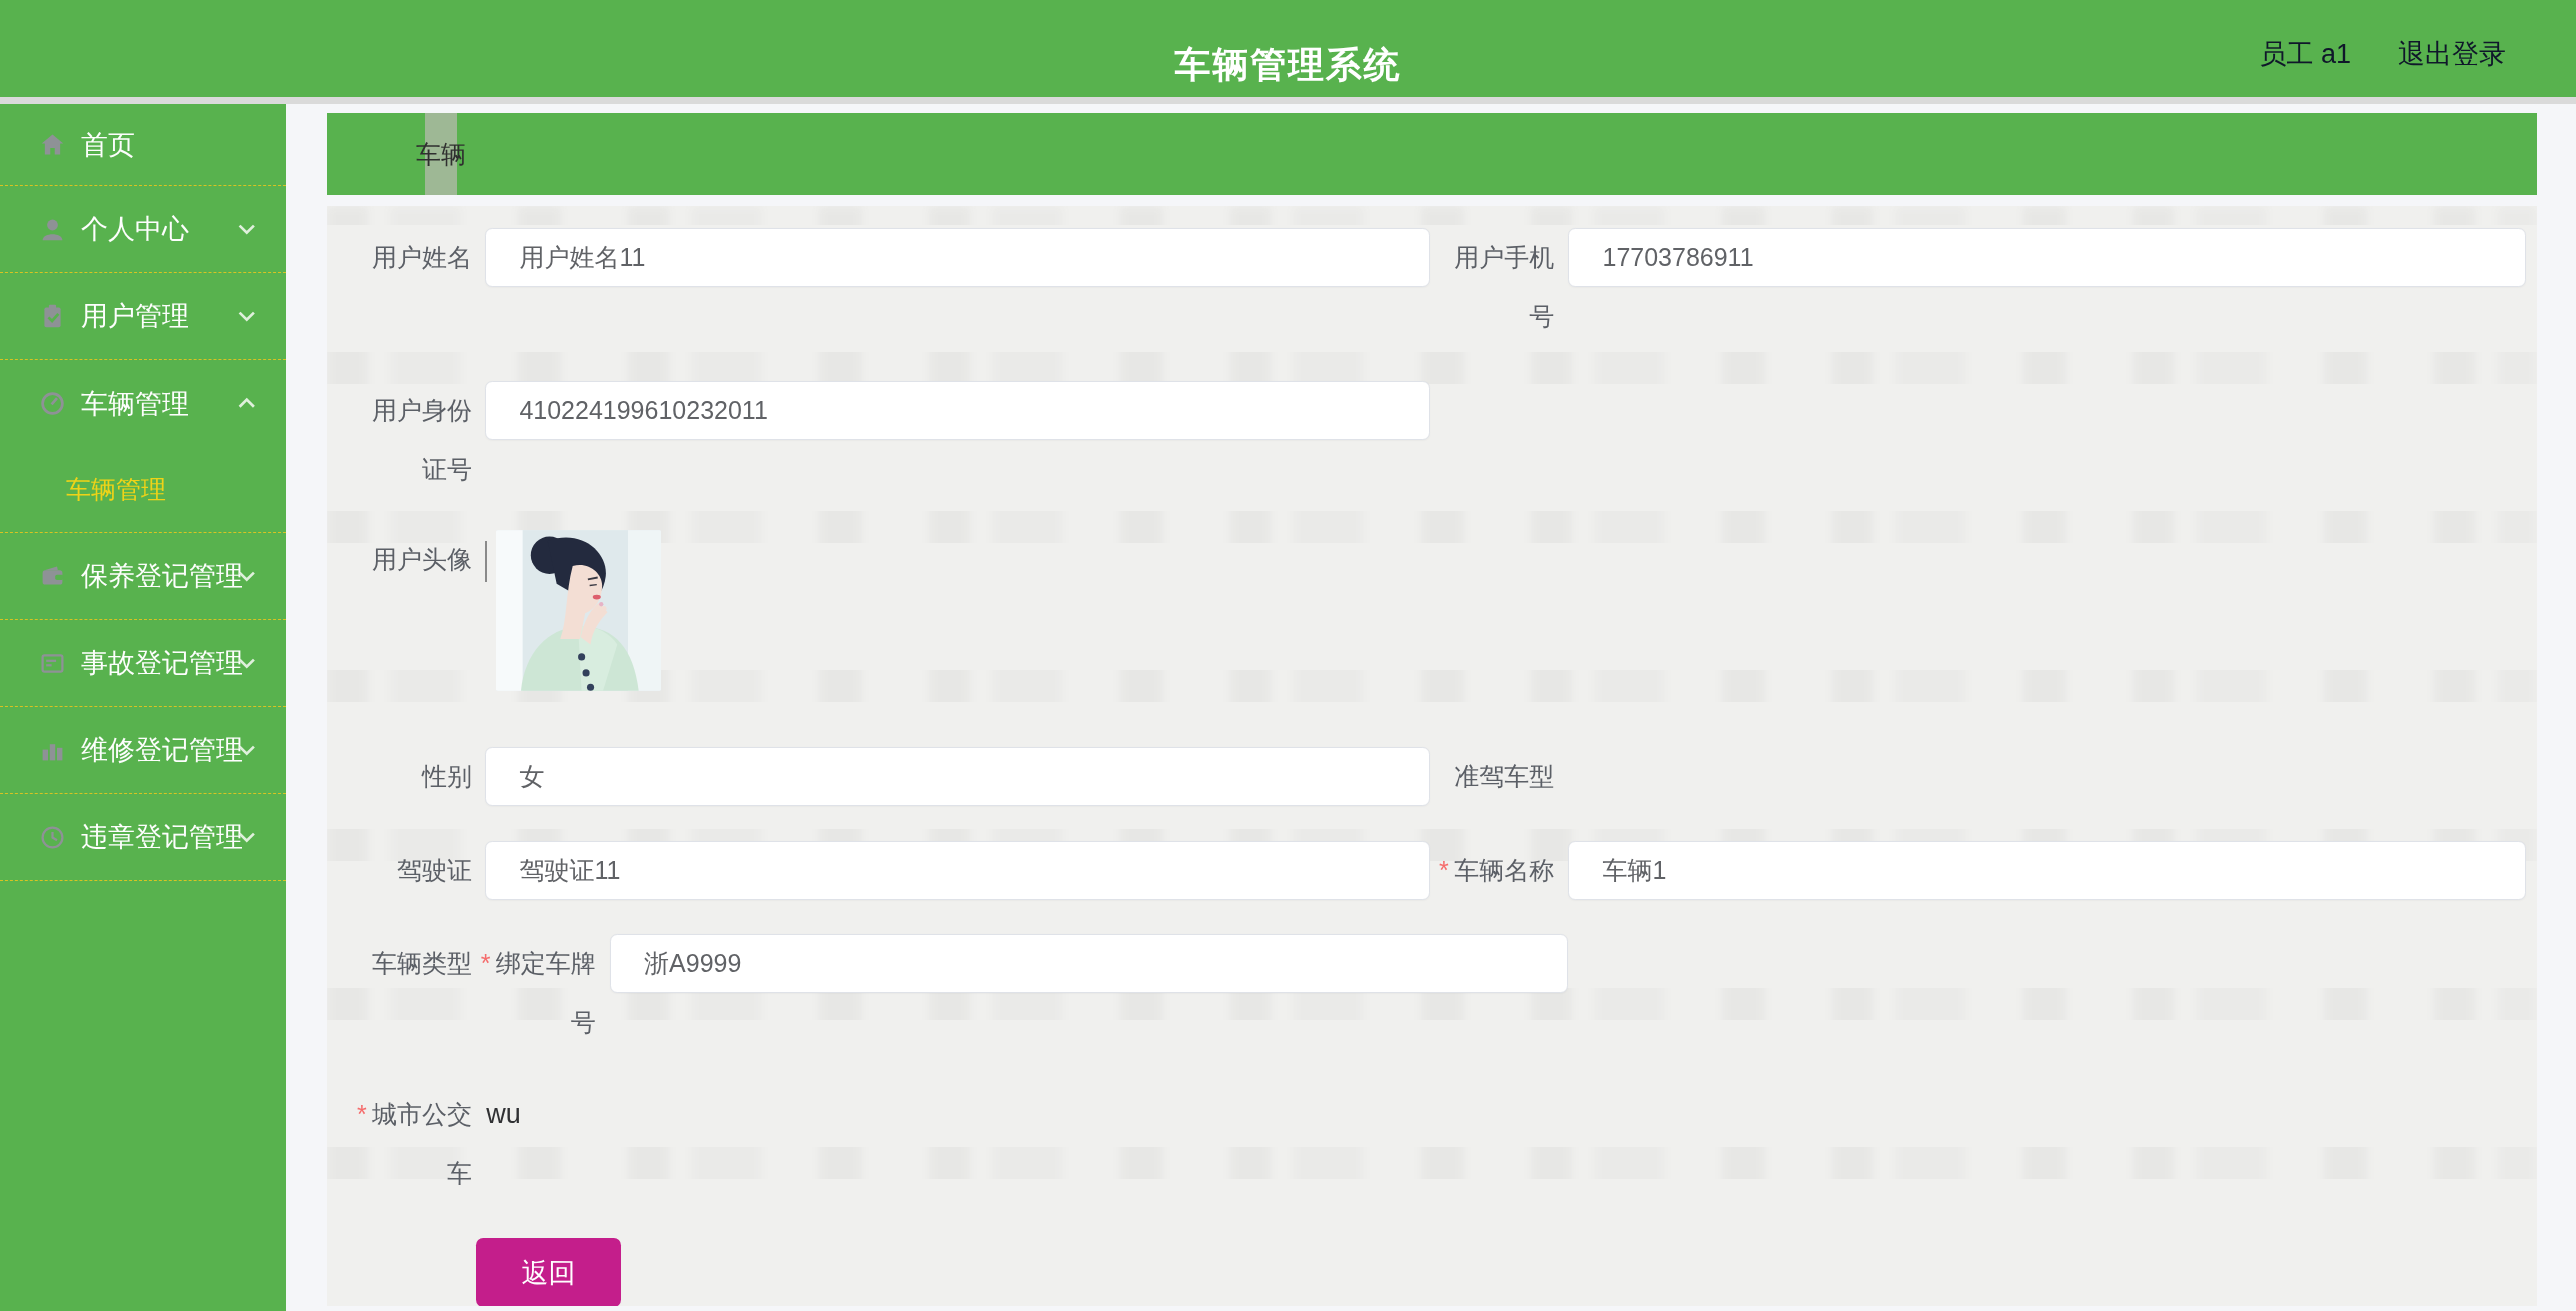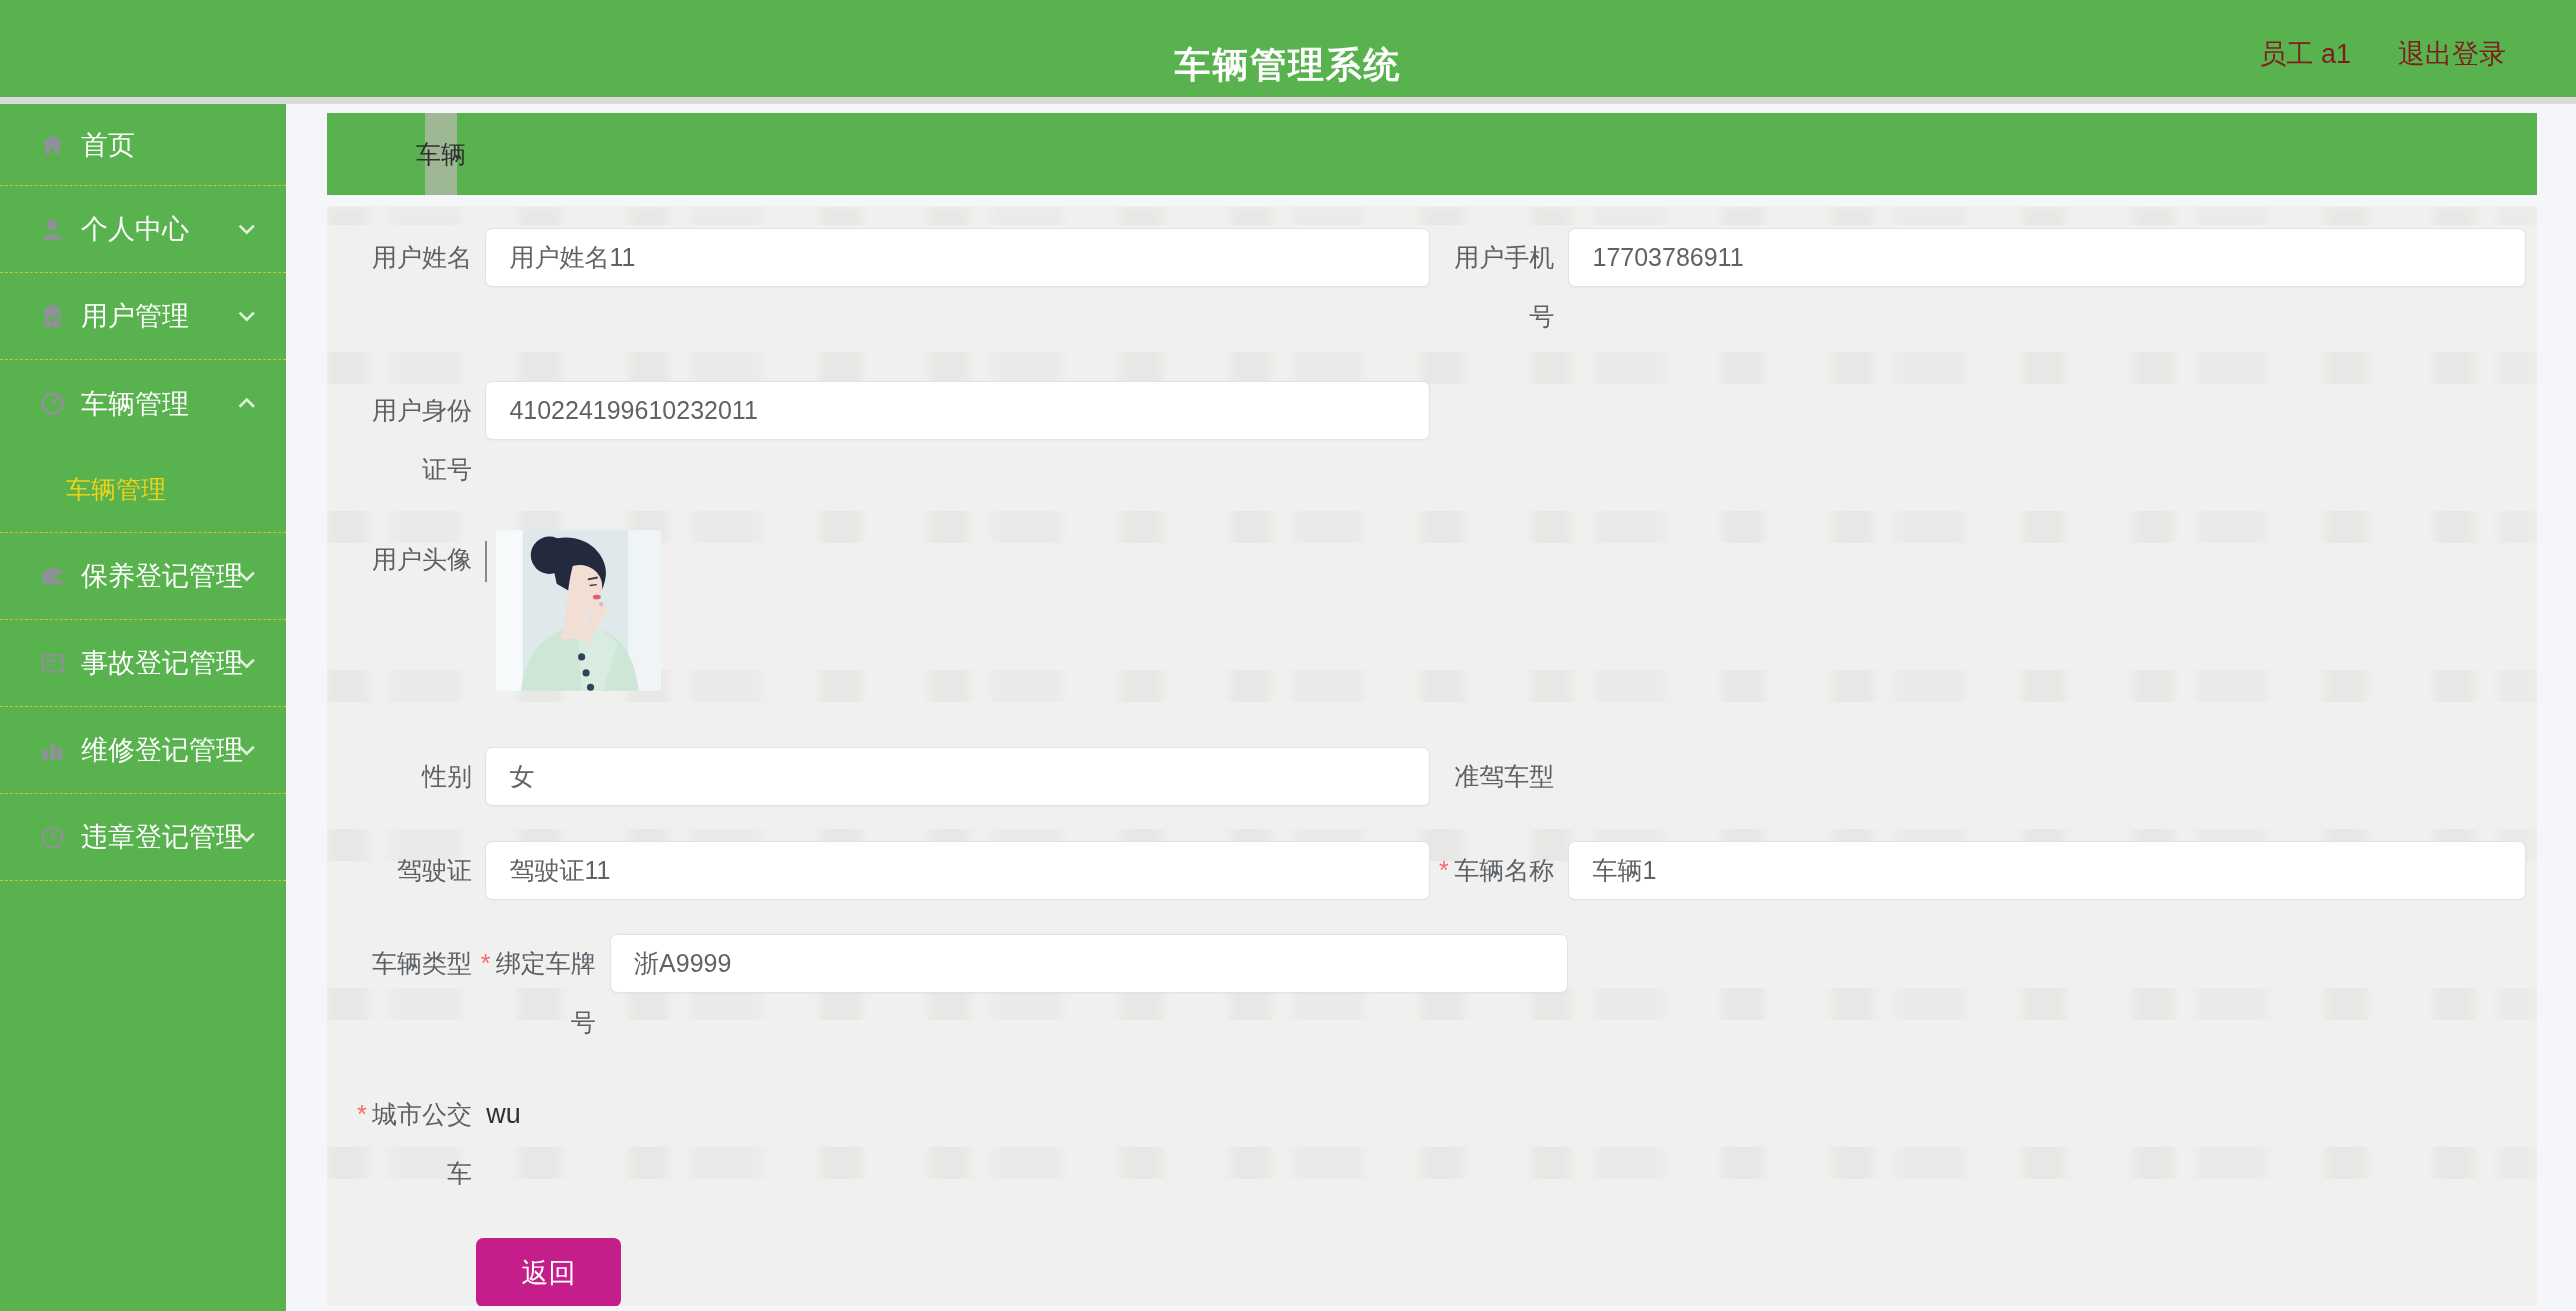--- a/index.html
+++ b/index.html
@@ -14,21 +14,21 @@
     background:#58B24E; z-index:5;
   }
   .header-title {
     position:absolute; left:0; right:0; top:16px; height:97px;
     text-align:center; line-height:97px;
     color:#ffffff; font-size:36px; font-weight:bold; letter-spacing:1.8px;
   }
   .header-right {
     position:absolute; right:70px; top:0; height:107px;
     display:flex; align-items:center; gap:47px;
-    color:#7f1d1d; font-size:27px;
+    color:#0f172a; font-size:27px;
   }
   .header-right .hr-item { cursor:pointer; }
   .gray-strip { position:absolute; top:97px; left:0; width:2576px; height:7.2px; background:#DADADA; }
 
   
   .sidebar {
     position:absolute; left:0; top:104px; width:286px; height:1208px;
     background:#58B24E;
   }
   .menu-item {
@@ -69,21 +69,21 @@
     filter:blur(4.5px); opacity:.55;
   }
   .frow { position:relative; display:flex; align-items:flex-start; z-index:1; }
   .flabel {
     flex:none; width:122px; margin-left:23px; text-align:right;
     font-size:25px; line-height:59px; color:#5B5F66; word-break:break-all;
   }
   .req { color:#F56C6C; margin-right:5.4px; font-size:25px; }
   .finput {
     flex:none; height:59px; border:0.9px solid #DFE2E8; border-radius:7.2px;
-    background:#ffffff; padding:0 23px; font-size:25px; color:#606266;
+    background:#ffffff; padding:0 33px; font-size:25px; color:#606266;
     font-family:"Liberation Sans","DejaVu Sans",sans-serif; outline:none; cursor:text;
     box-shadow:0 0.9px 1.8px rgba(0,0,0,0.03);
   }
   .w-left  { width:945px; margin-left:13.4px; }
   .w-right { width:958px; margin-left:14.3px; }
   .rlabel  { margin-left:1.8px; }
   .frow-a { margin-top:22.4px; }
   .frow-b { margin-top:35px; }
   .frow-c { margin-top:31px; }
   .frow-d { margin-top:56px; }

